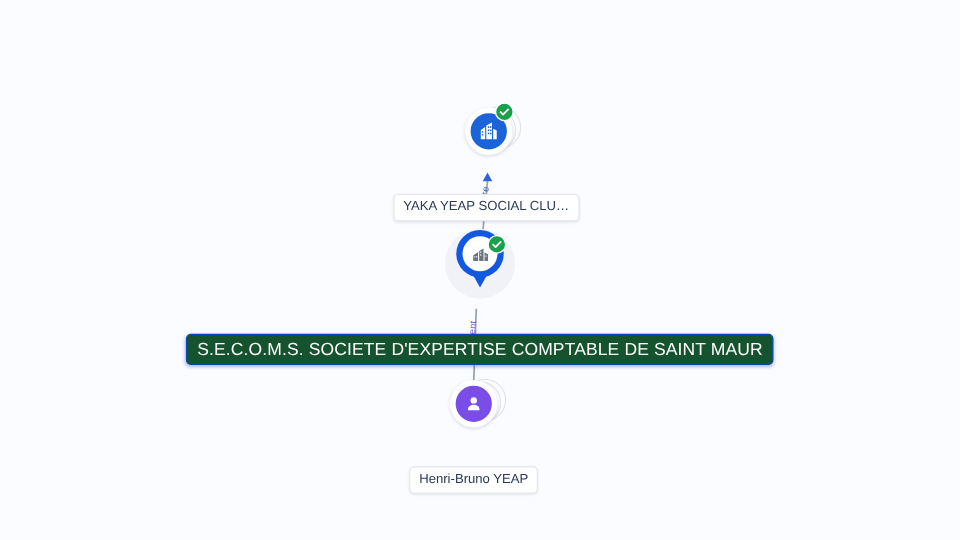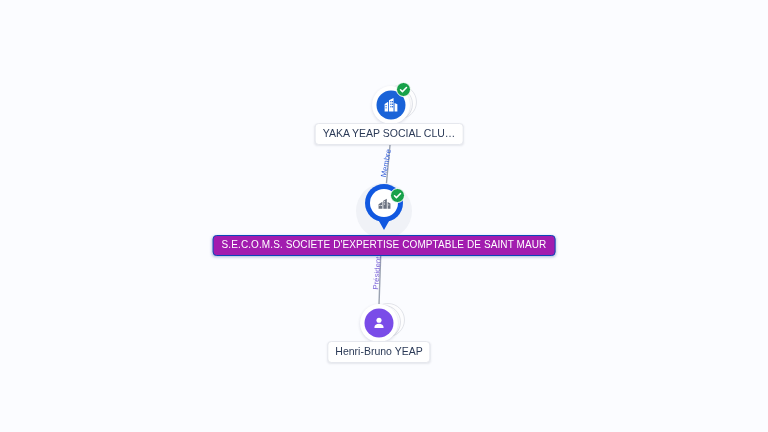--- a/index.html
+++ b/index.html
@@ -139,35 +139,36 @@
   .badge svg { display:block; }
 
   
   .label {
     position: absolute;
     transform: translateX(-50%);
     white-space: nowrap;
     box-sizing: border-box;
     border-radius: 4px;
     line-height: 1;
+    margin-top: 32px;
   }
   .label.plain {
     background: #ffffff;
     color: #2b3a57;
     border: 1px solid #e6e8ee;
     padding: 4px 7px 5px 7px;
     font-size: 10.5px;
     box-shadow: 0 1px 2px rgba(40,50,80,.10);
   }
   .label.selected {
-    background: #a21caf;
+    background: #14532d;
     color: #ffffff;
     border: 1px solid #0b47b8;
     padding: 4px 8px 5px 8px;
-    font-size: 10px;
+    font-size: 14px;
     letter-spacing: .1px;
     box-shadow: 0 1px 3px rgba(20,60,150,.35);
   }
 
   
   .edge-label {
     position: absolute;
     transform-origin: 50% 50%;
     white-space: nowrap;
     font-size: 7.5px;

